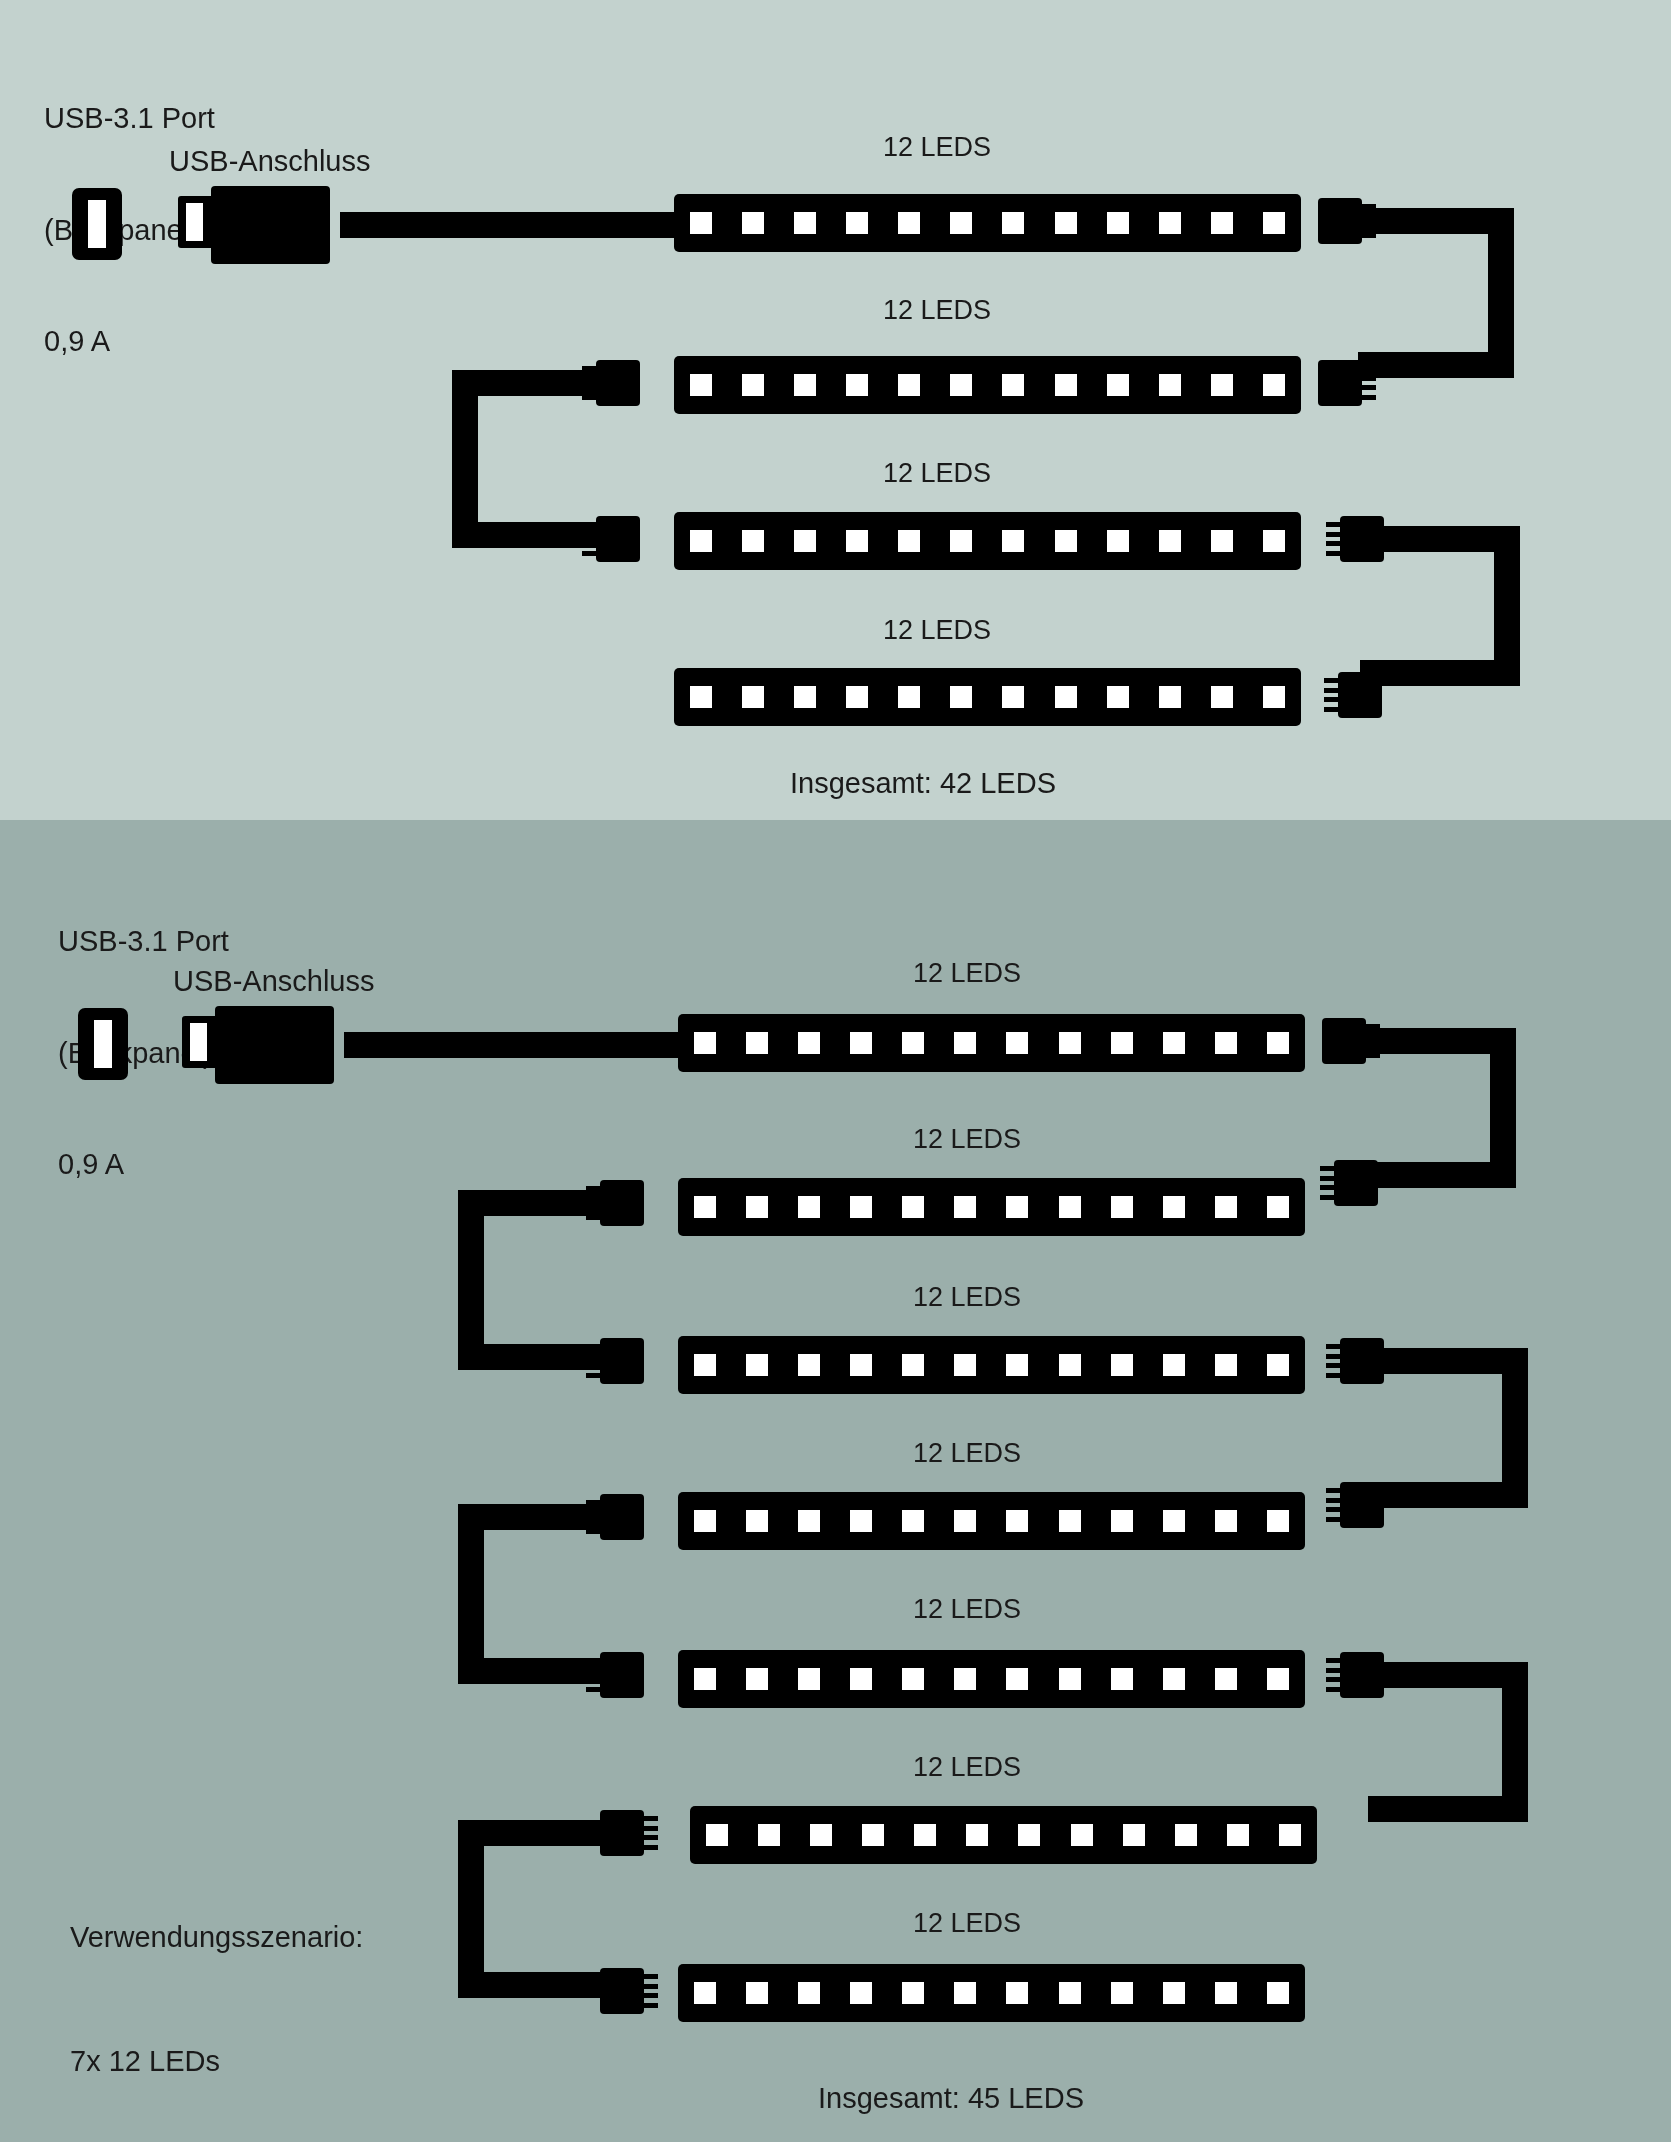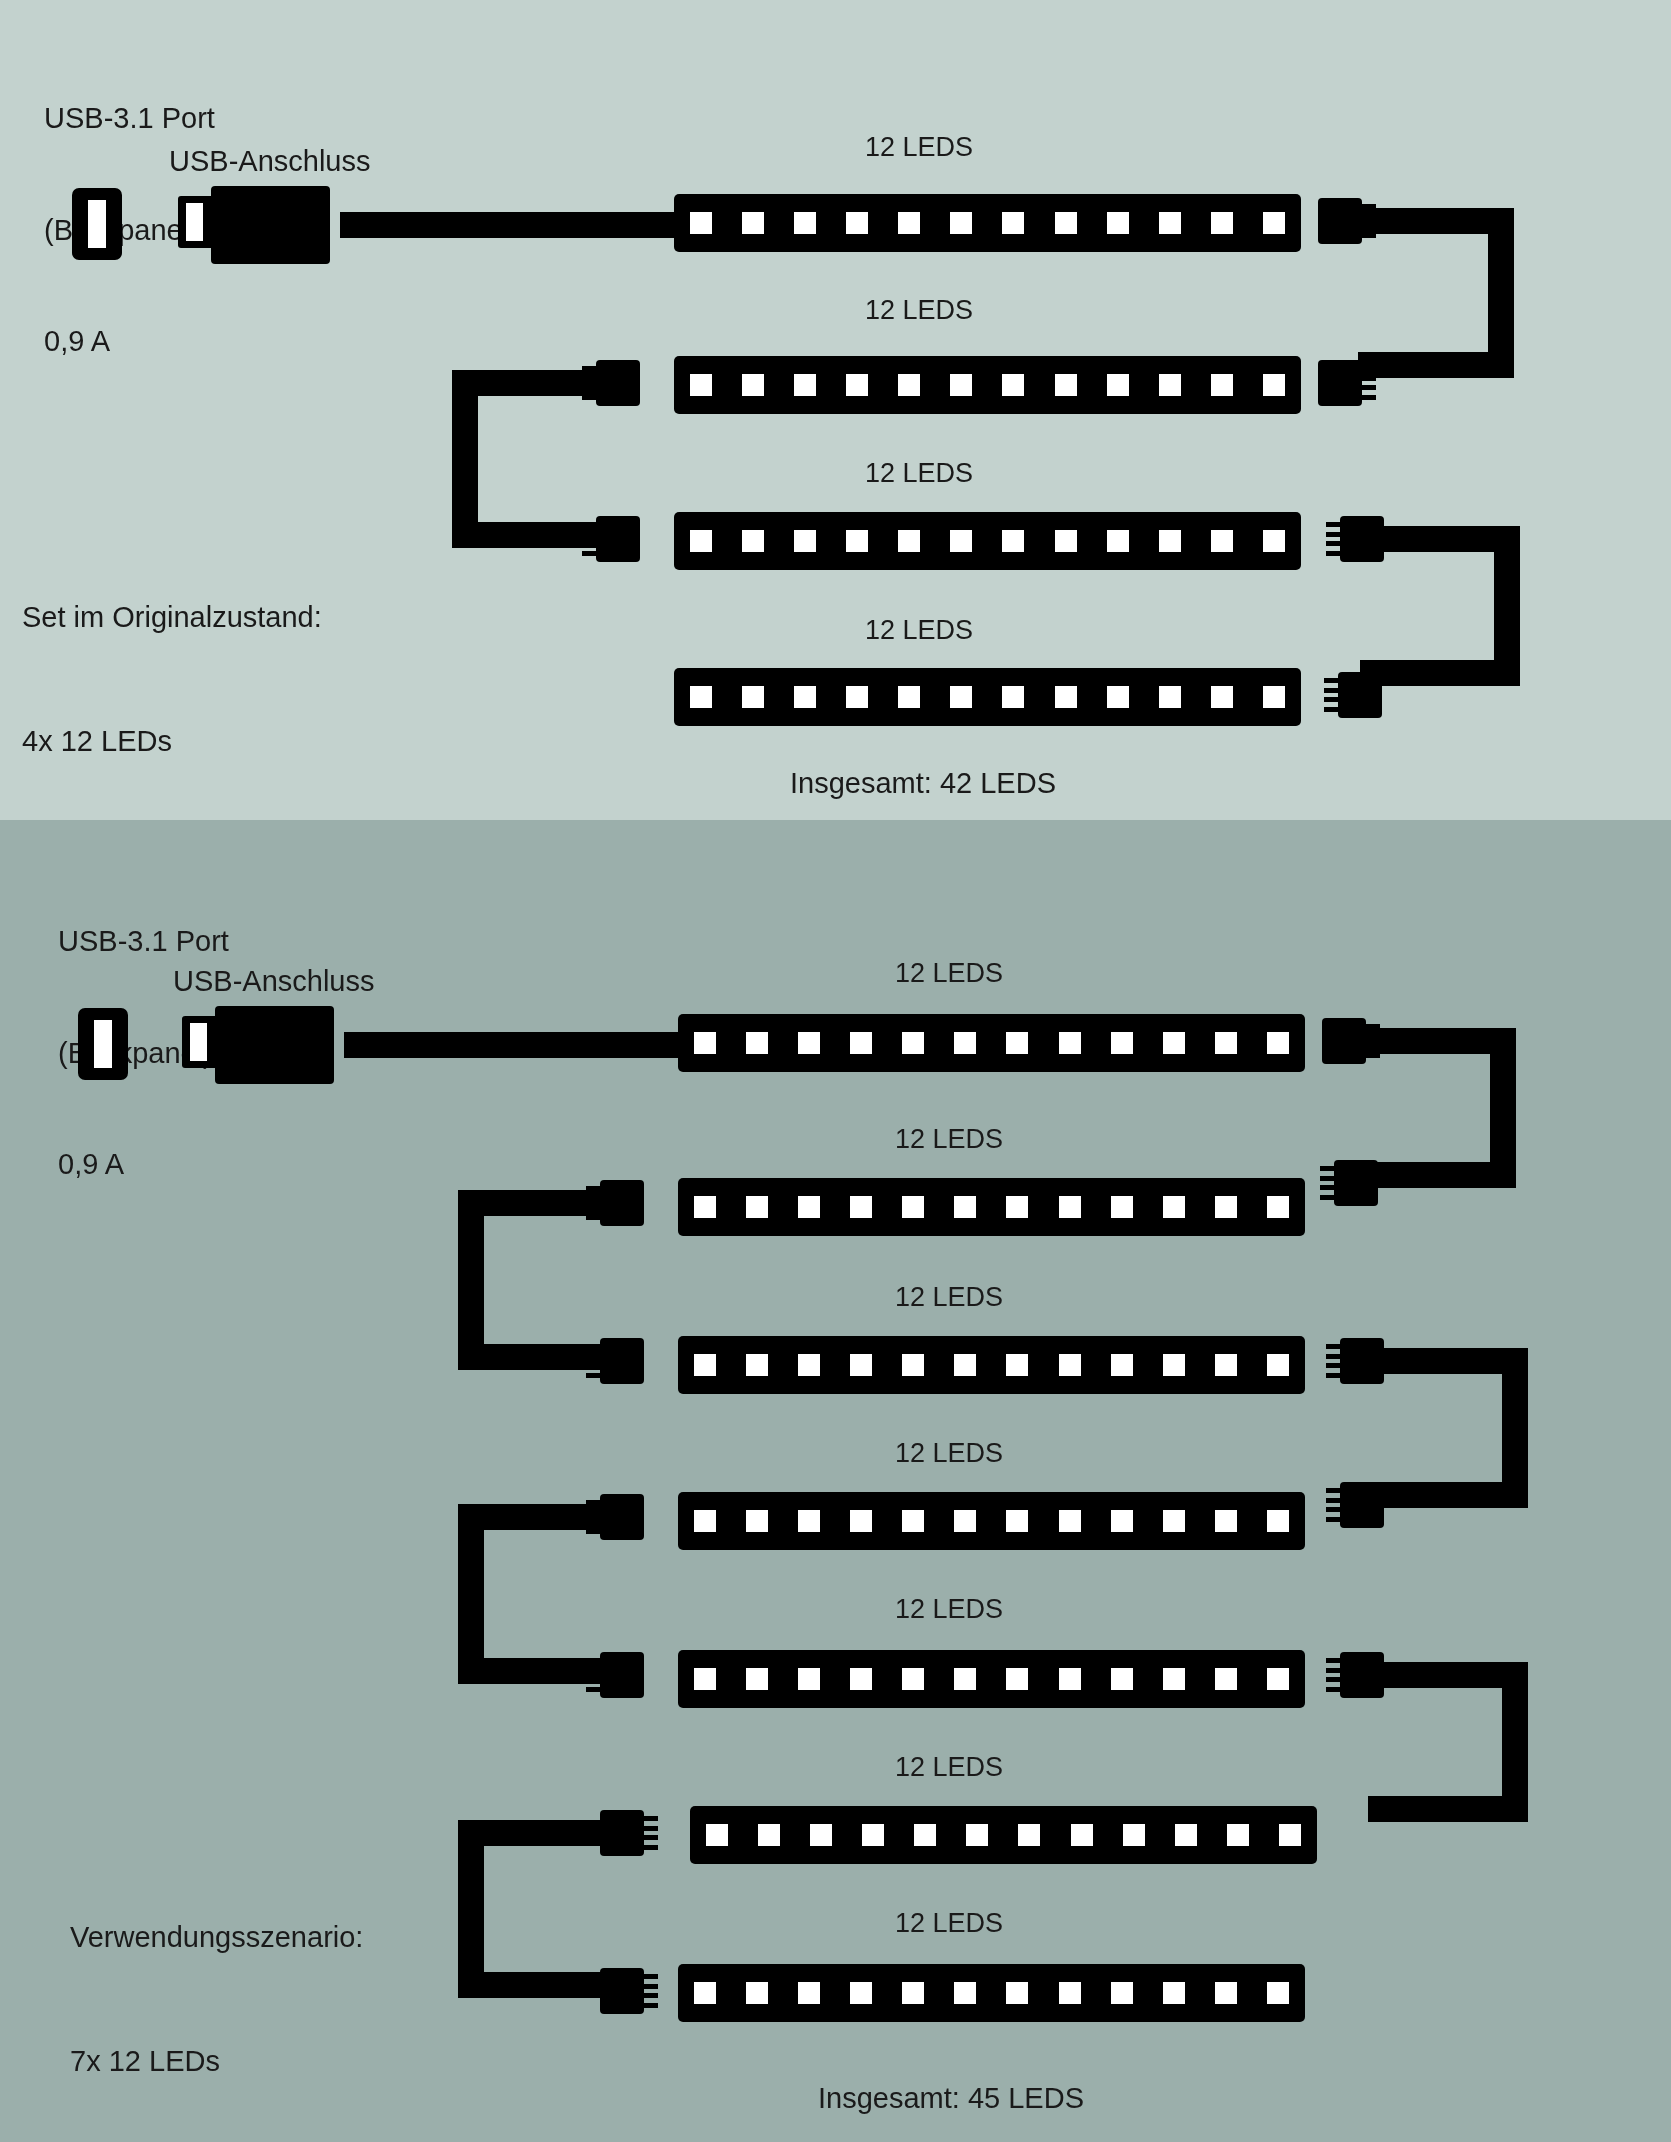--- a/index.html
+++ b/index.html
@@ -40,20 +40,21 @@
     line-height: 1.28;
   }
   .title-block {
     font-size: 29px;
   }
   .label-usb {
     font-size: 29px;
   }
   .lbl-leds {
     font-size: 27px;
+    margin-left: 18px;
   }
   .info-block {
     font-size: 29px;
     line-height: 1.42;
   }
   .total-lbl {
     font-size: 29px;
   }
 
   
@@ -288,27 +289,20 @@
     <div class="conn" style="left:1338px; top:672px;">
       <div class="cbody" style="width:44px; height:46px;"></div>
       <div class="pins" style="left:-14px;">
           <i></i>
           <i></i>
           <i></i>
           <i></i>
         </div>
     </div>
 
-    <div class="txt info-block" style="left:22px; top:515px;">
-      <div>Set im Originalzustand:</div>
-      <div>4x 12 LEDs</div>
-      
-      
-      
-    </div>
 
     <div class="txt total-lbl" style="left:790px; top:765px;">Insgesamt: 42 LEDS</div>
   </div>
 
   <div class="panel" id="panel-bottom">
 
     <div class="txt title-block" style="left:58px; top:29px;">
       <div>USB-3.1 Port</div>
       <div>(Backpanel)</div>
       <div>0,9 A</div>

